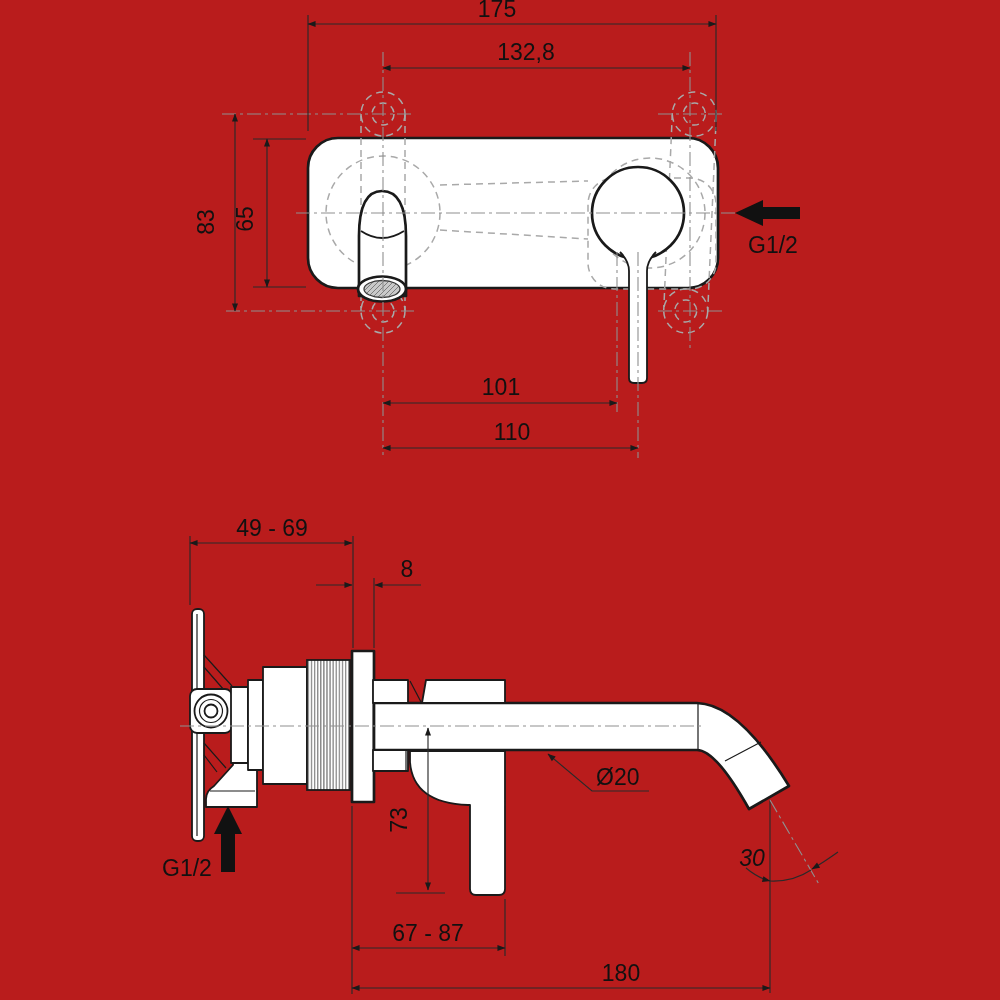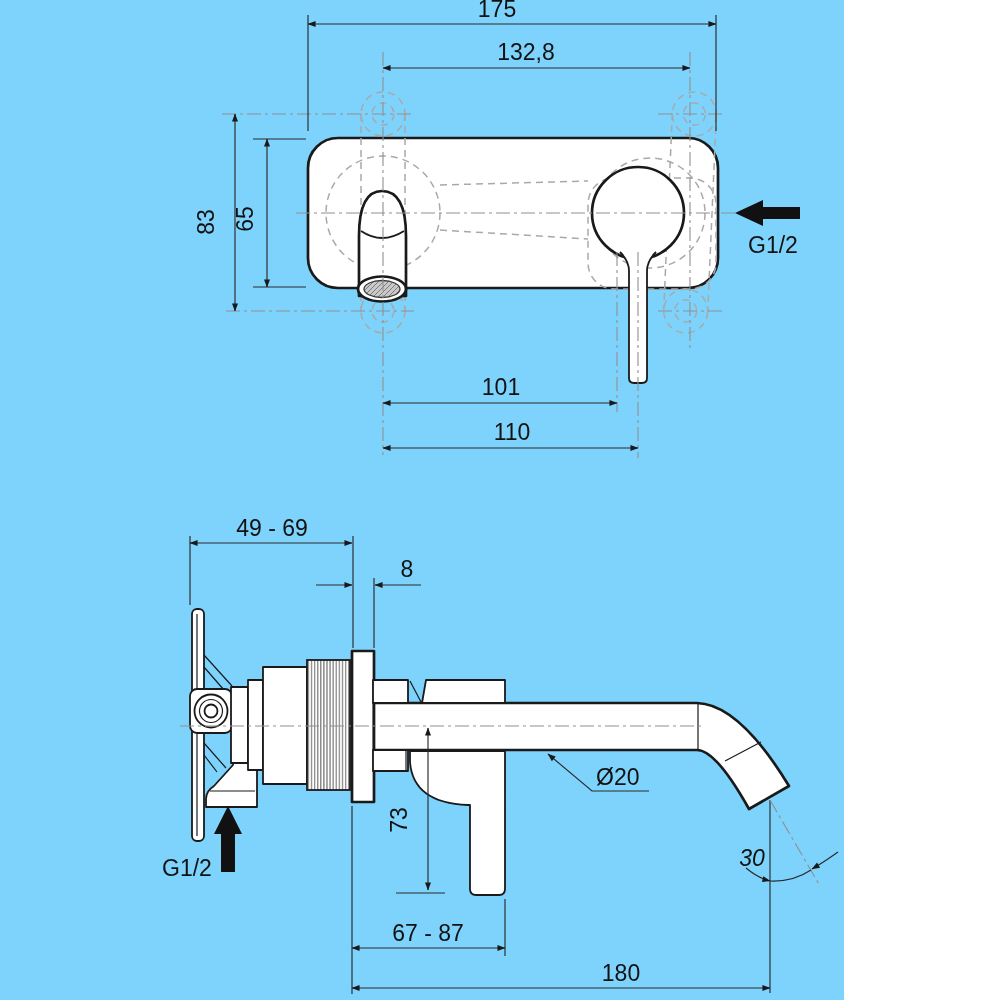--- a/index.html
+++ b/index.html
@@ -1,16 +1,16 @@
 <!DOCTYPE html>
 <html><head>
 <meta charset="utf-8">
 <style>
   html,body{margin:0;padding:0;background:#ffffff;}
-  .page{width:844px;height:1000px;background:#7dd3fc;position:relative;overflow:hidden;}
+  .page{width:1000px;height:1000px;background:#b91c1c;position:relative;overflow:hidden;}
   svg{display:block;}
   text{font-family:"Liberation Sans","DejaVu Sans",sans-serif;font-size:23px;fill:#111;}
   text.it{font-style:italic;}
   .olf  {stroke:#1a1a1a;stroke-width:2.7;fill:#ffffff;stroke-linejoin:round;}
   .md   {stroke:#1a1a1a;stroke-width:1.8;fill:none;stroke-linejoin:round;}
   .mdf  {stroke:#1a1a1a;stroke-width:1.8;fill:#ffffff;stroke-linejoin:round;}
   .tn   {stroke:#1a1a1a;stroke-width:1.2;fill:none;}
   .dim  {stroke:#2a2a2a;stroke-width:1.15;fill:none;}
   .cl   {stroke:#909090;stroke-width:1.1;fill:none;stroke-dasharray:14 4 3 4;}
   .dash {stroke:#a9a9a9;stroke-width:1.5;fill:none;stroke-dasharray:7 5;}

